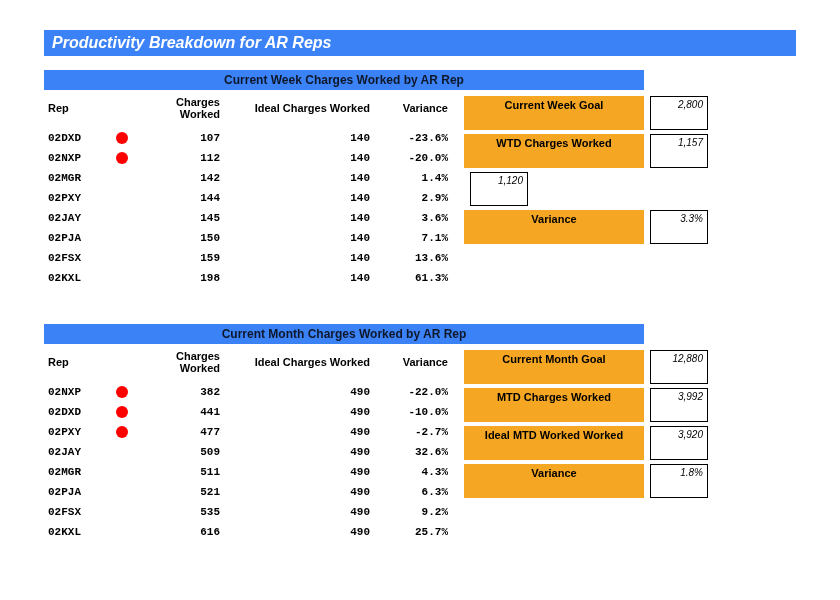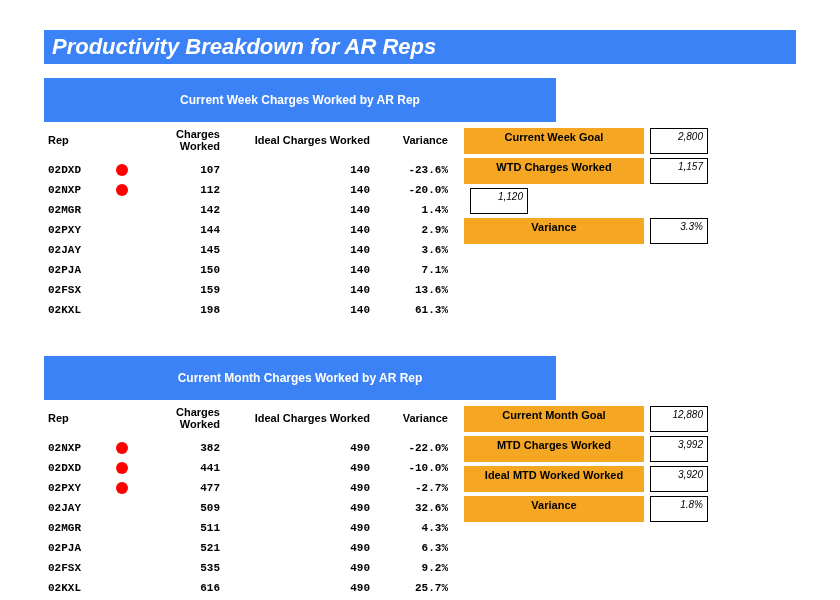--- a/index.html
+++ b/index.html
@@ -10,33 +10,33 @@
     font-family: Verdana, Geneva, sans-serif;
     font-size: 11px;
     color: #000;
     background: #fff;
   }
   .page-title {
     background: #3b82f6;
     color: #fff;
     font-weight: bold;
     font-style: italic;
-    font-size: 22px;
+    font-size: 16px;
     padding: 4px 8px;
     margin-bottom: 14px;
   }
   .section { margin-bottom: 36px; }
   .section-header {
     background: #3b82f6;
-    color: #ffffff;
+    color: #0f172a;
     font-weight: bold;
     text-align: center;
     font-size: 12px;
-    padding: 15px 0;
-    width: 512px;
+    padding: 3px 0;
+    width: 600px;
   }
   .sec-body {
     display: flex;
     align-items: flex-start;
     width: 752px;
   }
   table.rep {
     border-collapse: collapse;
     font-family: "Courier New", monospace;
     font-size: 11px;
@@ -62,21 +62,21 @@
     vertical-align: middle;
   }
   .summary {
     margin-left: 12px;
     margin-top: 6px;
   }
   .summary-row {
     display: flex;
     align-items: stretch;
     margin-bottom: 4px;
-    height: 26px;
+    height: 34px;
   }
   .summary-label {
     width: 180px;
     background: #f5a623;
     color: #000;
     font-weight: bold;
     font-size: 11px;
     text-align: center;
     line-height: 18px;
     font-family: Verdana, Geneva, sans-serif;

